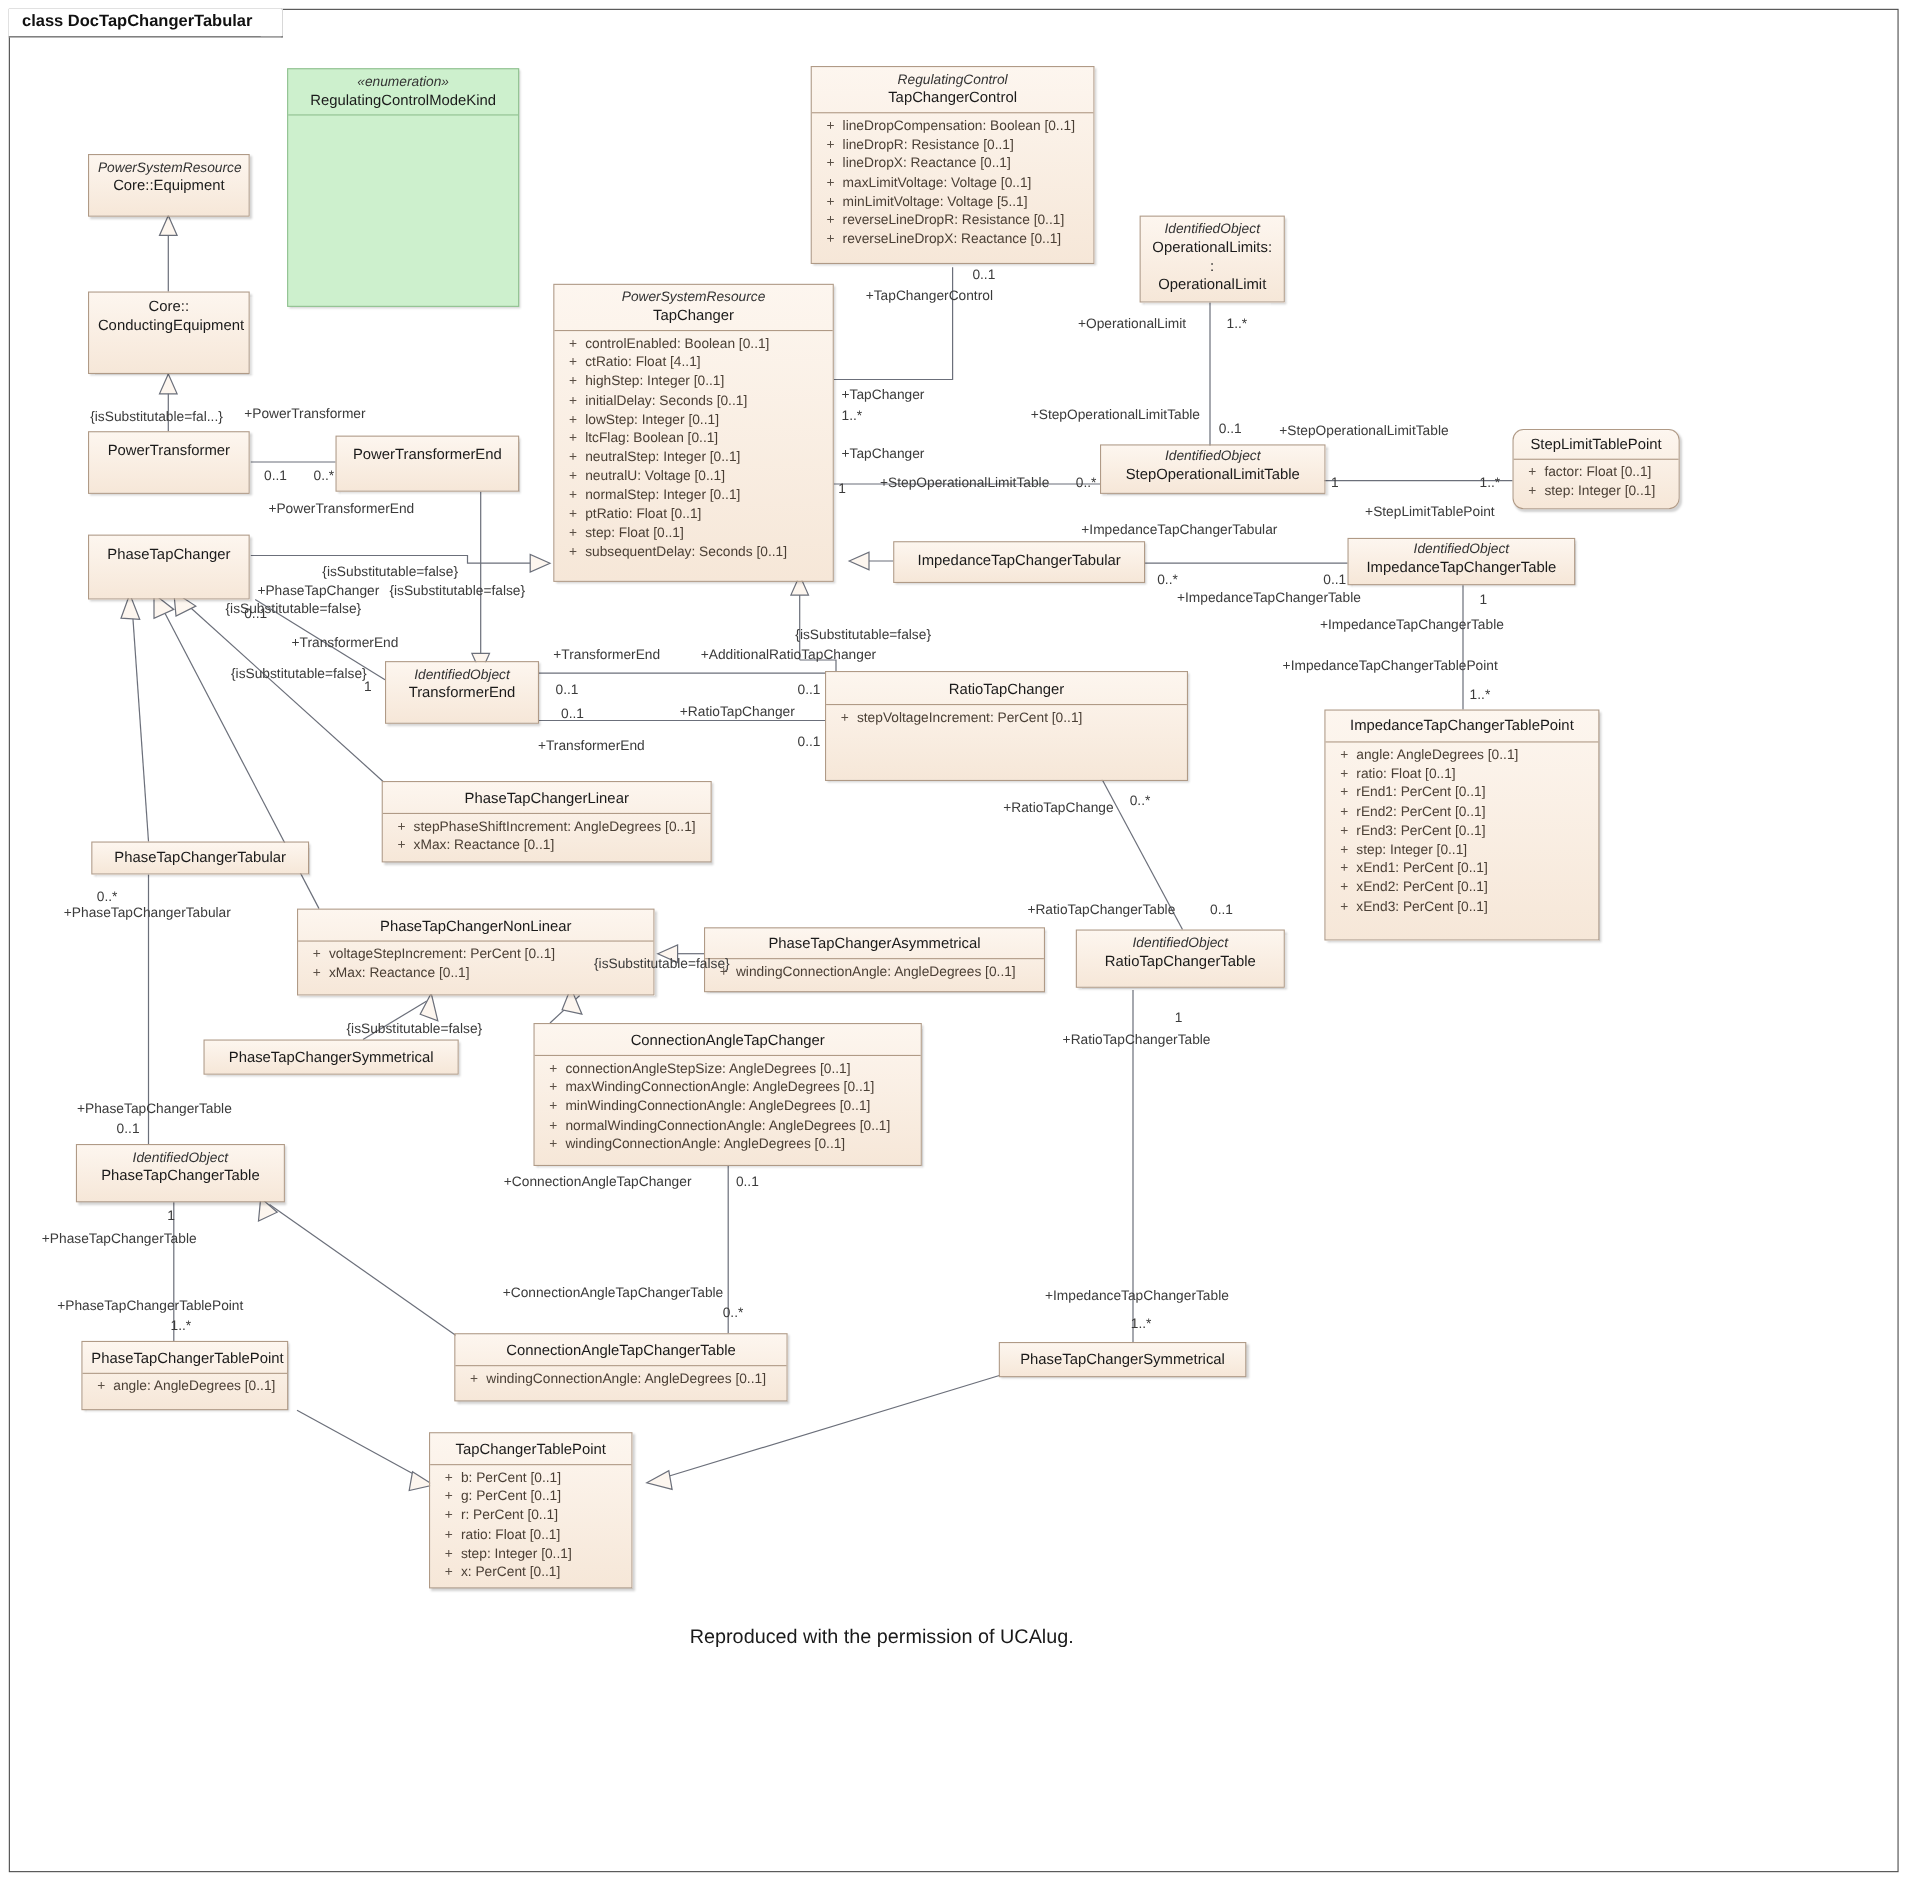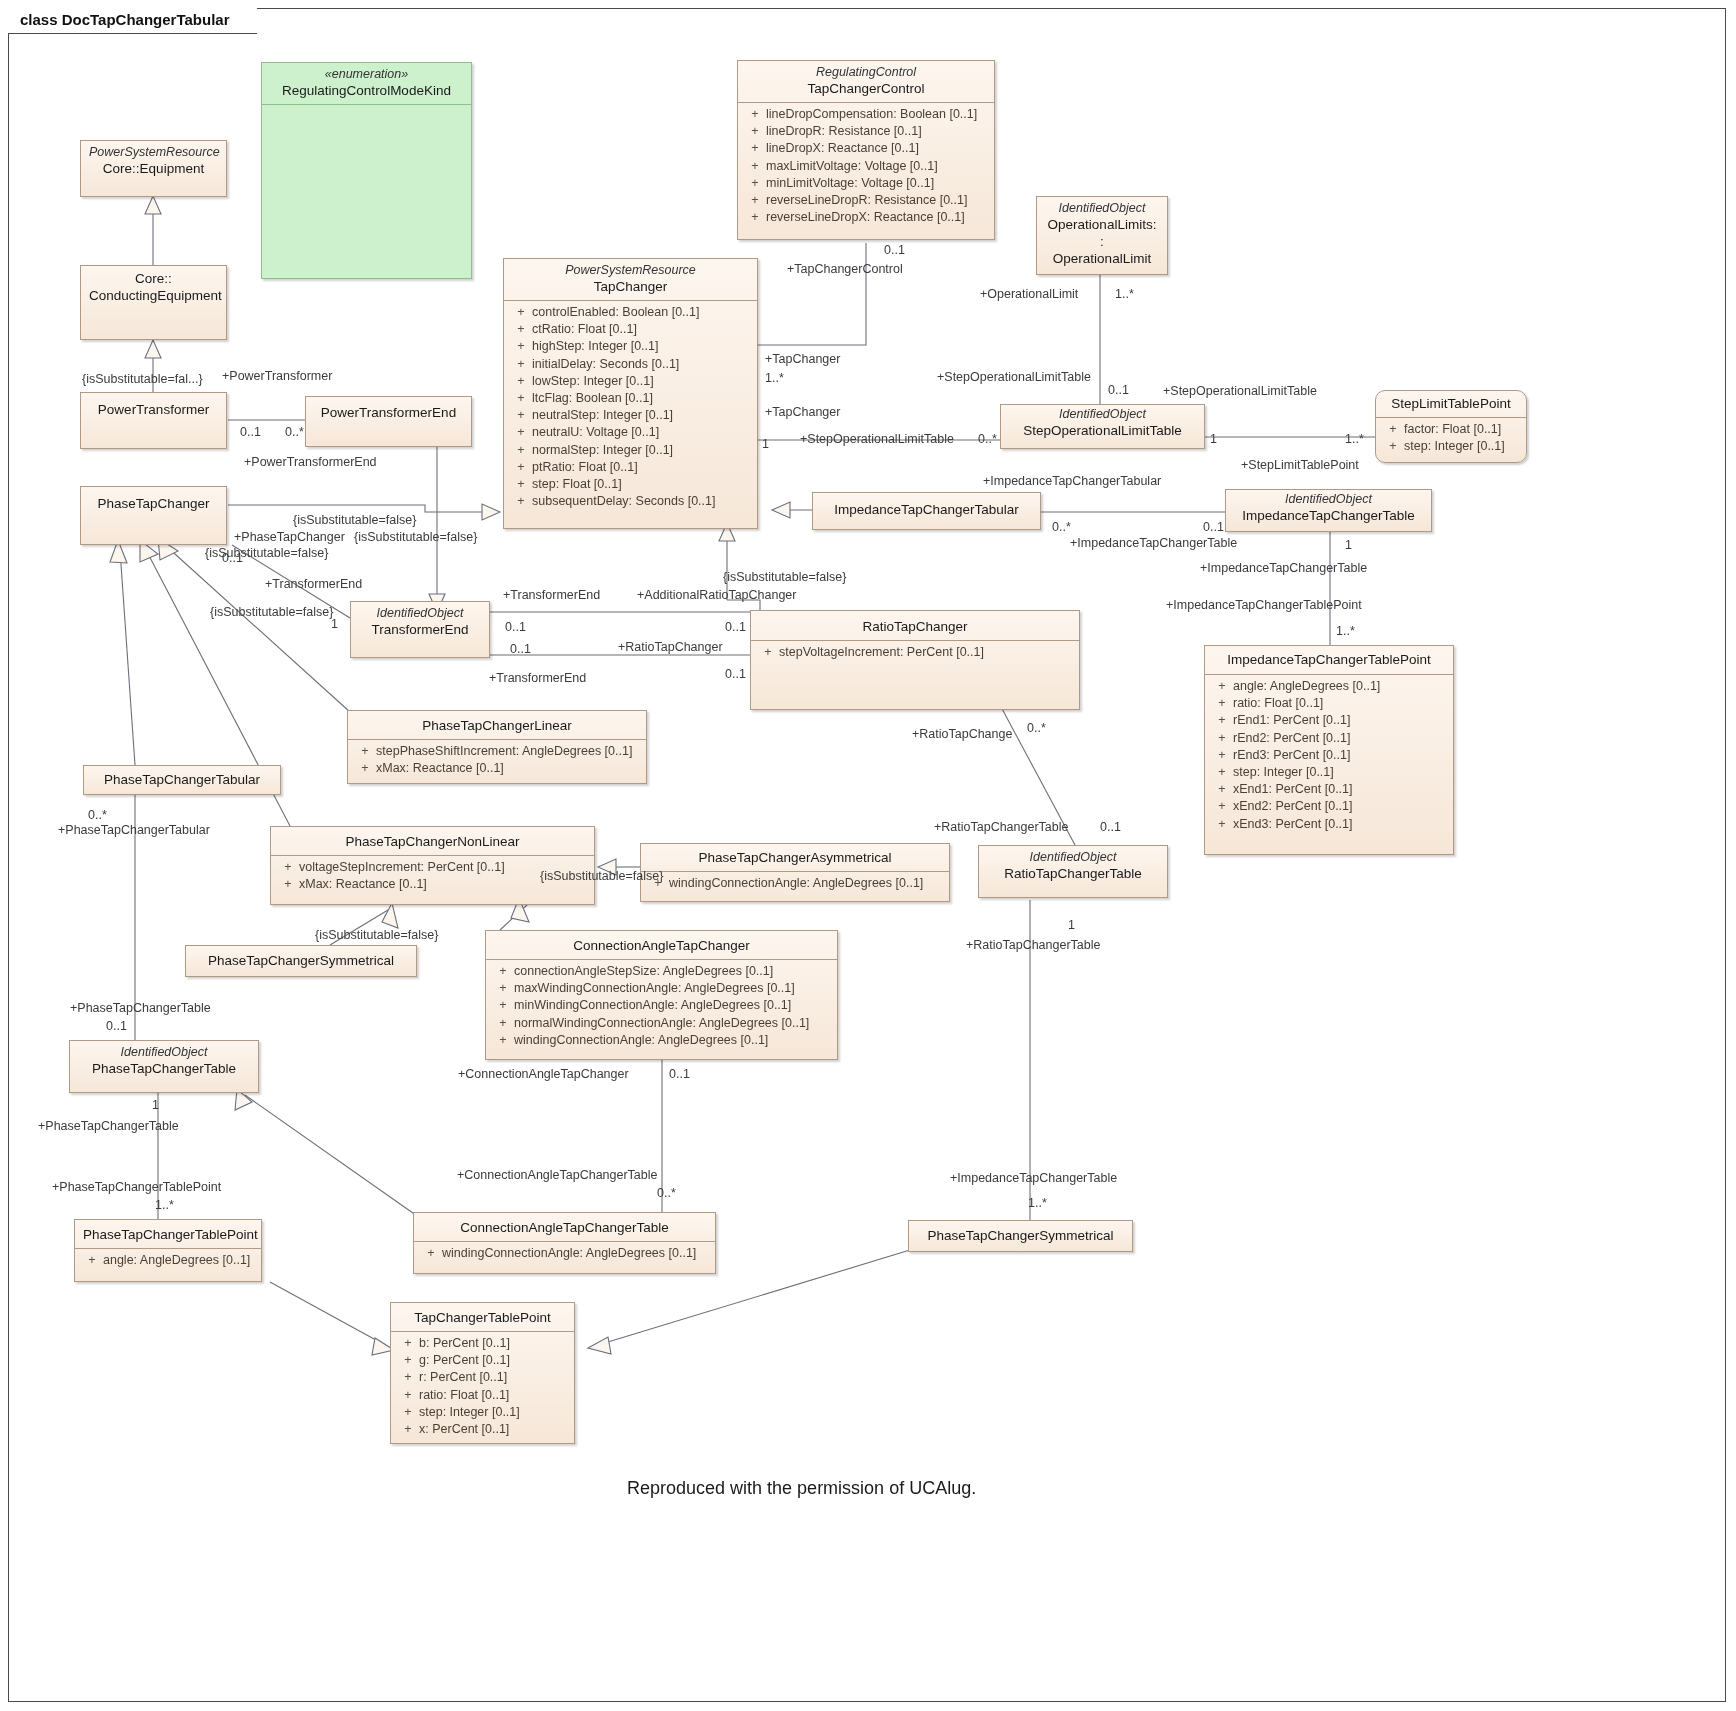--- a/index.html
+++ b/index.html
@@ -168,21 +168,21 @@
       <div class="attr">
           <span class="vis">+</span>
           <span>lineDropX: Reactance [0..1]</span>
         </div>
       <div class="attr">
           <span class="vis">+</span>
           <span>maxLimitVoltage: Voltage [0..1]</span>
         </div>
       <div class="attr">
           <span class="vis">+</span>
-          <span>minLimitVoltage: Voltage [0..1]</span>
+          <span>minLimitVoltage: Voltage [5..1]</span>
         </div>
       <div class="attr">
           <span class="vis">+</span>
           <span>reverseLineDropR: Resistance [0..1]</span>
         </div>
       <div class="attr">
           <span class="vis">+</span>
           <span>reverseLineDropX: Reactance [0..1]</span>
         </div>
     </div>
@@ -203,21 +203,21 @@
       <span class="cname">TapChanger</span>
     </div>
     <div class="sep"></div>
     <div class="attrs">
       <div class="attr">
           <span class="vis">+</span>
           <span>controlEnabled: Boolean [0..1]</span>
         </div>
       <div class="attr">
           <span class="vis">+</span>
-          <span>ctRatio: Float [0..1]</span>
+          <span>ctRatio: Float [4..1]</span>
         </div>
       <div class="attr">
           <span class="vis">+</span>
           <span>highStep: Integer [0..1]</span>
         </div>
       <div class="attr">
           <span class="vis">+</span>
           <span>initialDelay: Seconds [0..1]</span>
         </div>
       <div class="attr">

